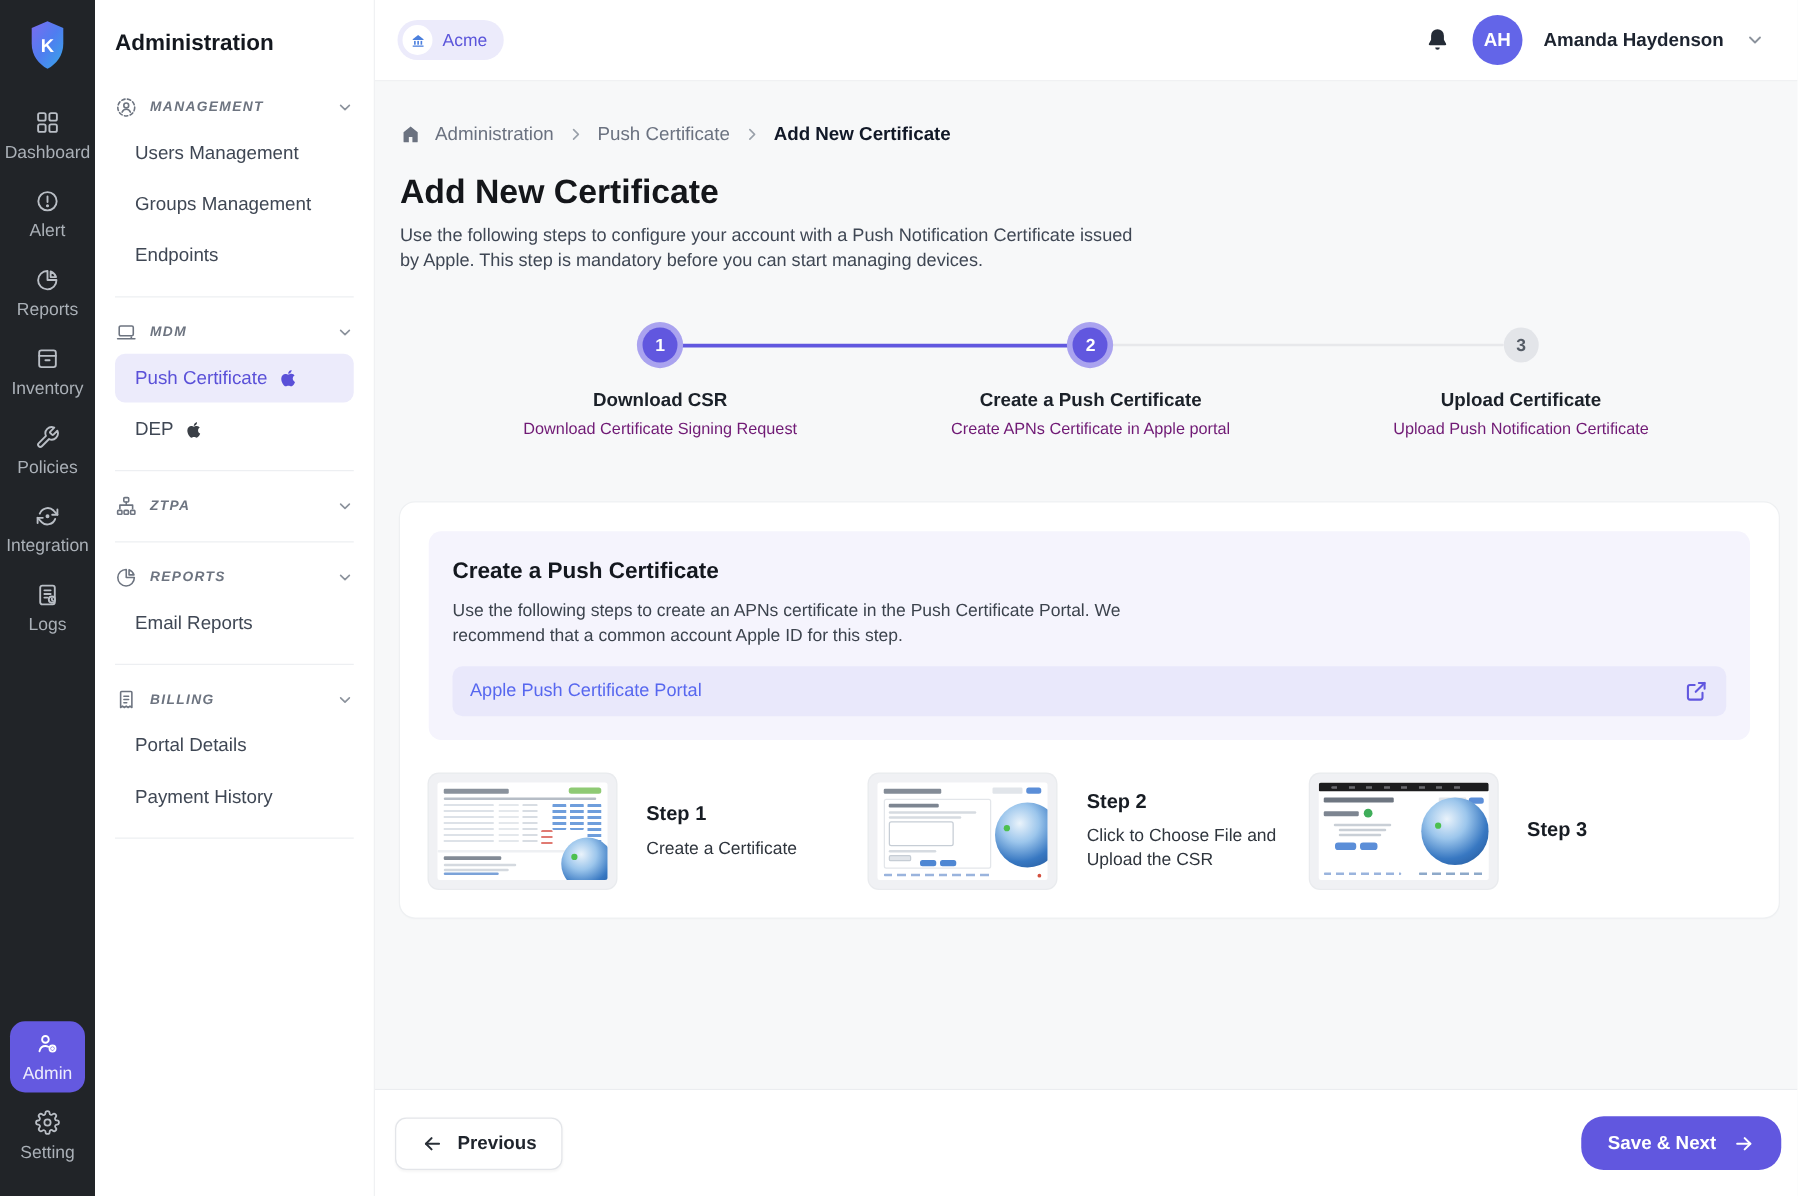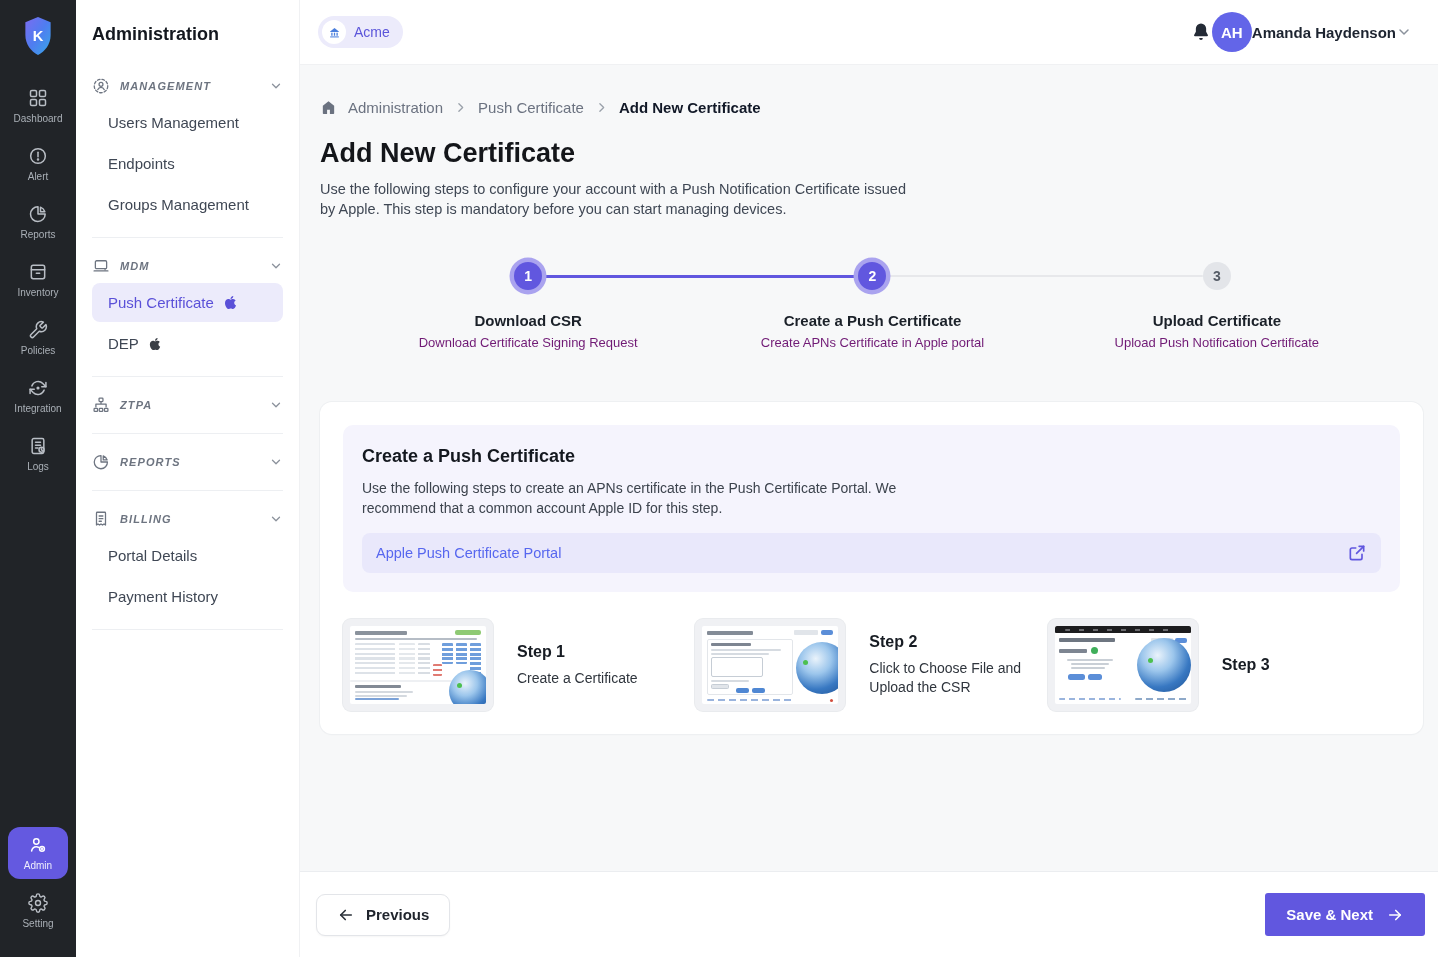--- a/index.html
+++ b/index.html
@@ -6,21 +6,21 @@
   html,body { width:1438px; height:957px; overflow:hidden; }
   body { font-family:"Liberation Sans", sans-serif; display:flex; background:#fff; color:#1f242c; }
   svg { display:block; }
 
   
   .rail { width:76px; background:#212428; display:flex; flex-direction:column; align-items:center;
           padding:16px 0 14px; flex-shrink:0; }
   .rail-logo { margin-bottom:24px; }
   .rail-item { width:60px; display:flex; flex-direction:column; align-items:center; gap:5px;
                padding:8px 0; margin-bottom:6px; border-radius:12px; cursor:pointer; color:#b9bec5; }
-  .rail-label { font-size:10px; color:#aab0b7; }
+  .rail-label { font-size:14px; color:#aab0b7; }
   .rail-item.active { background:#6459e0; color:#fff; }
   .rail-item.active .rail-label { color:#edecfc; }
   .rail-spacer { flex:1; }
 
   
   .sidebar { width:224px; background:#fff; border-right:1px solid #f0f1f3; padding:24px 16px 16px;
              flex-shrink:0; overflow:hidden; }
   .sidebar-title { font-size:18px; font-weight:700; color:#14181f; margin-bottom:26px; }
   .section-header { display:flex; align-items:center; gap:10px; color:#6d7480; padding:6px 0;
                     margin-top:4px; cursor:pointer;font-style:italic; }
@@ -32,21 +32,21 @@
   .divider { height:1px; background:#edeff2; margin:13px 0; }
 
   
   .main { flex:1; display:flex; flex-direction:column; min-width:0; }
   .topbar { height:64px; background:#fff; display:flex; align-items:center;
             padding:0 26px 0 18px; flex-shrink:0; }
   .org-badge { display:flex; align-items:center; gap:8px; background:#ecebfb; border-radius:16px;
                padding:4px 13px 4px 4px; color:#5b55da; font-size:14px; font-weight:500; cursor:pointer; }
   .org-avatar { width:24px; height:24px; border-radius:50%; background:#fff; display:flex;
                 align-items:center; justify-content:center; }
-  .topbar-right { margin-left:auto; display:flex; align-items:center; gap:0; }
+  .topbar-right { margin-left:auto; display:flex; align-items:center; gap:17px; }
   .avatar { width:40px; height:40px; border-radius:50%; background:#6365e8; color:#fff; display:flex;
             align-items:center; justify-content:center; font-size:15px; font-weight:600; }
   .user-name { font-size:15px; font-weight:700; color:#1d2430; }
 
   .content { flex:1; background:#f7f8f9; border-top:1px solid #f0f1f3; padding:34px 15px 0 20px; overflow:hidden; }
   .breadcrumb { display:flex; align-items:center; gap:11px; font-size:15px; color:#6b7280; }
   .crumb { cursor:pointer; }
   .crumb-current { color:#111827; font-weight:600; }
   .page-title { font-size:27px; font-weight:700; color:#14161a; margin:22px 0 11px; }
   .page-desc { font-size:14.5px; color:#3f4754; line-height:1.35; max-width:600px; }
@@ -90,21 +90,21 @@
            background:radial-gradient(circle at 38% 32%, #eaf3fb 0%, #9cc6ec 32%, #3878c2 64%, #1d4e8f 100%); }
   .globe-dot { position:absolute; width:5px; height:5px; border-radius:50%; background:#4cc04f; }
 
   
   .footerbar { height:86px; background:#fff; border-top:1px solid #ebedf0; display:flex;
                align-items:center; padding:0 13px 0 16px; flex-shrink:0; }
   .btn-prev { display:flex; align-items:center; gap:11px; background:#fff; border:1px solid #e3e5e9;
               border-radius:9px; padding:11px 20px; font-size:15px; font-weight:600; color:#1f242c;
               font-family:inherit; cursor:pointer; box-shadow:0 1px 2px rgba(0,0,0,.04); }
   .btn-next { margin-left:auto; display:flex; align-items:center; gap:13px; background:#6157df; border:none;
-              border-radius:3px; padding:12.5px 21px; font-size:15px; font-weight:600; color:#fff;
+              border-radius:18px; padding:12.5px 21px; font-size:15px; font-weight:600; color:#fff;
               font-family:inherit; cursor:pointer; }
 </style>
 </head>
 <body>
 
 <nav class="rail">
   <div class="rail-logo">
     <svg width="32" height="40" viewBox="0 0 30 38">
       <defs>
           <linearGradient id="kg" x1="0" y1="0" x2="1" y2="1">
@@ -214,24 +214,24 @@
     </svg>
     <span class="sec-label">MANAGEMENT</span>
     <svg class="chev" width="14" height="14" viewBox="0 0 24 24" fill="none" stroke="#8b929c" stroke-width="2.2" stroke-linecap="round" stroke-linejoin="round">
         <polyline points="6 9 12 15 18 9"></polyline>
       </svg>
   </div>
   <div class="side-item">
       <span>Users Management</span>
     </div>
   <div class="side-item">
+      <span>Groups Management</span>
+    </div>
+  <div class="side-item">
       <span>Endpoints</span>
-    </div>
-  <div class="side-item">
-      <span>Groups Management</span>
     </div>
   <div class="divider"></div>
 
   <div class="section-header">
     <svg width="18" height="18" viewBox="0 0 24 24" fill="none" stroke="currentColor" stroke-width="1.7" stroke-linecap="round">
       <rect x="4.5" y="5" width="15" height="10.5" rx="1.6"></rect>
         <path d="M2.8 18.6h18.4"></path>
         <circle cx="17.4" cy="17" r="1" fill="currentColor" stroke="none"></circle>
     </svg>
     <span class="sec-label">MDM</span>
@@ -271,20 +271,23 @@
   <div class="section-header">
     <svg width="18" height="18" viewBox="0 0 24 24" fill="none" stroke="currentColor" stroke-width="1.7" stroke-linecap="round" stroke-linejoin="round">
       <path d="M20.6 12A8.8 8.8 0 1 1 12 3.4V12z"></path>
         <path d="M15 3.8a8.8 8.8 0 0 1 5.2 5.4H15z"></path>
     </svg>
     <span class="sec-label">REPORTS</span>
     <svg class="chev" width="14" height="14" viewBox="0 0 24 24" fill="none" stroke="#8b929c" stroke-width="2.2" stroke-linecap="round" stroke-linejoin="round">
         <polyline points="6 9 12 15 18 9"></polyline>
       </svg>
   </div>
+  <div class="side-item">
+      <span>Email Reports</span>
+    </div>
   <div class="divider"></div>
 
   <div class="section-header">
     <svg width="18" height="18" viewBox="0 0 24 24" fill="none" stroke="currentColor" stroke-width="1.7" stroke-linecap="round" stroke-linejoin="round">
       <path d="M7 3h10a1 1 0 0 1 1 1v16l-2-1.4-2 1.4-2-1.4L10 20l-2-1.4L6 20V4a1 1 0 0 1 1-1z"></path>
         <path d="M9.5 8h5M9.5 11.5h5M9.5 15h3"></path>
     </svg>
     <span class="sec-label">BILLING</span>
     <svg class="chev" width="14" height="14" viewBox="0 0 24 24" fill="none" stroke="#8b929c" stroke-width="2.2" stroke-linecap="round" stroke-linejoin="round">
         <polyline points="6 9 12 15 18 9"></polyline>

